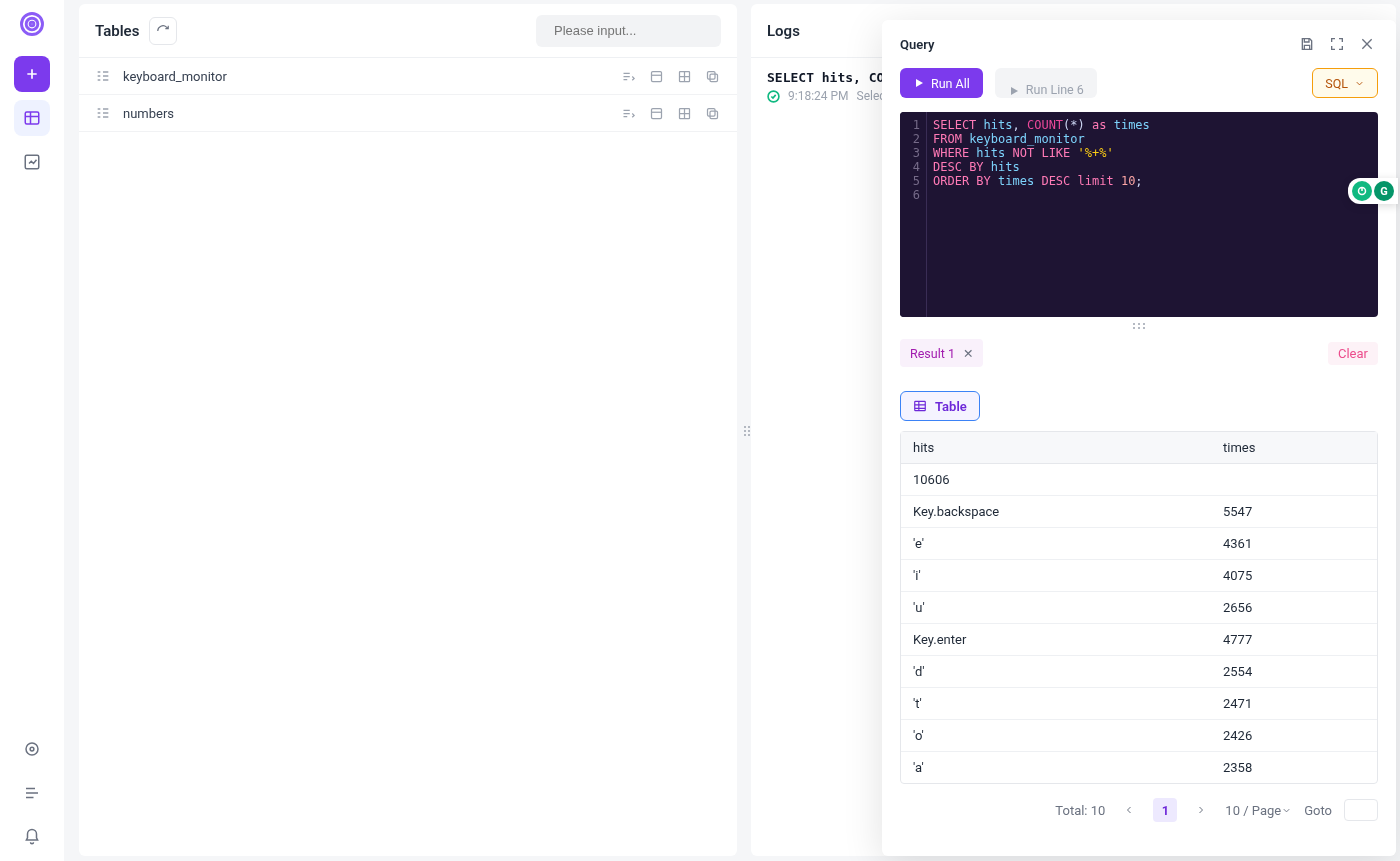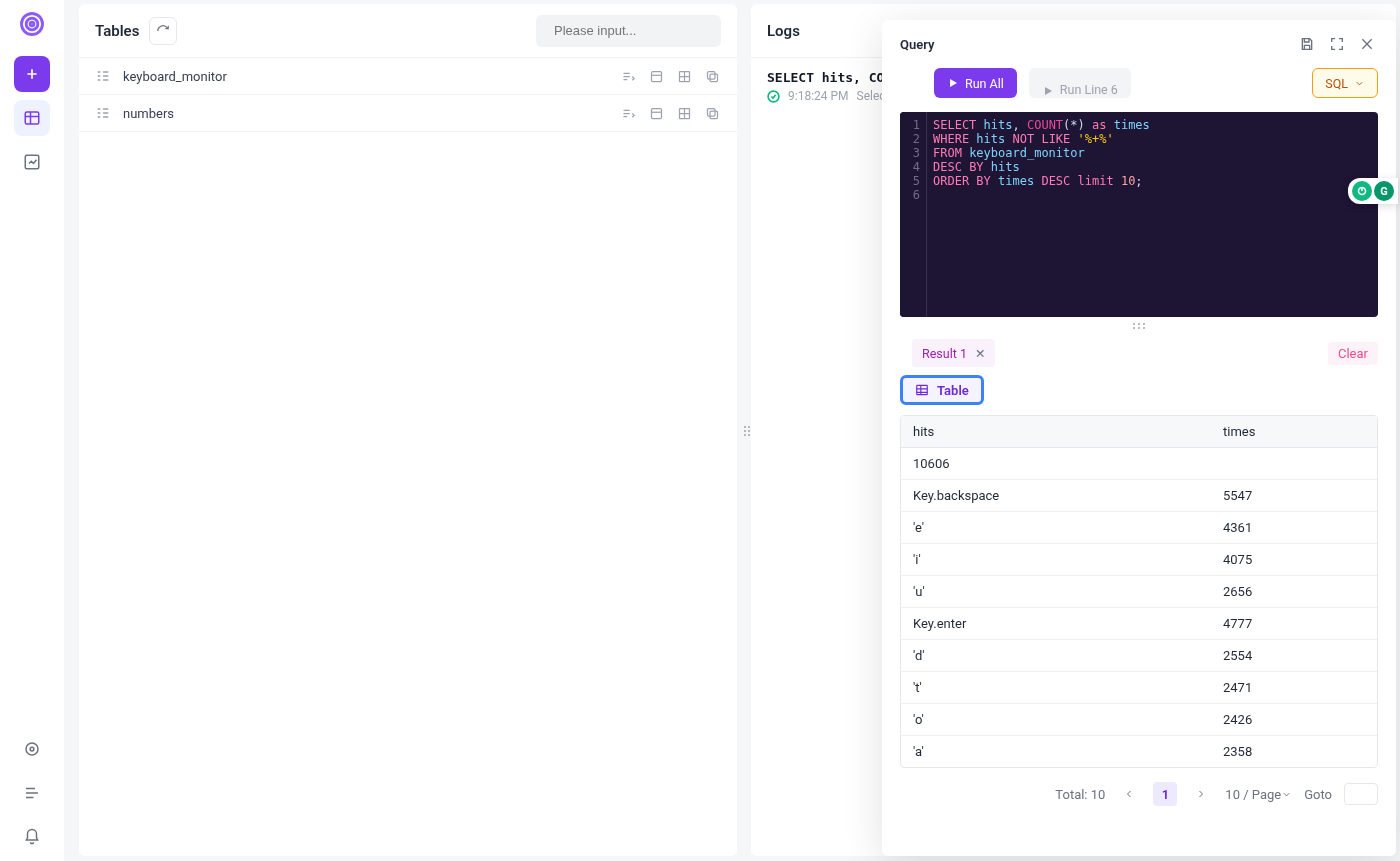--- a/index.html
+++ b/index.html
@@ -108,21 +108,20 @@
   .q-header {
     height:48px; display:flex; align-items:center; padding:0 18px;
     font-weight:600; font-size:13px;
   }
   .q-header .spacer{flex:1;}
   .q-header .hact { width:22px;height:22px;display:flex;align-items:center;justify-content:center;color:#6b7280;cursor:pointer;margin-left:8px; }
 
   .q-toolbar {
     display:flex; align-items:center; gap:12px;
     padding: 0 18px 14px 18px;
-    margin-left: 34px;
   }
   .btn {
     height:30px; border-radius:6px; padding:0 12px;
     display:flex;align-items:center;gap:6px;
     font-size:12.5px; cursor:pointer; border:1px solid transparent;
   }
   .btn.primary { background:#7c3aed; color:#fff; }
   .btn.muted { background:#f3f4f6; color:#9ca3af;align-items:flex-end; }
   .btn.sel { margin-left:auto; background:#fffbeb; border:1px solid #f59e0b; color:#b45309; }
 
@@ -145,30 +144,30 @@
   .code .ln{line-height:14px; white-space:pre;}
   .code .ln.hl{background:rgba(255,255,255,0.05);} 
   .kw{color:#ff7ab6;} .id{color:#7dd3fc;} .fn{color:#ec4899;} .op{color:#cdd6f4;} .str{color:#facc15;} .num{color:#fca5a5;}
 
   .resize-grip {
     height:14px; display:flex;align-items:center;justify-content:center;
     color:#9ca3af; margin-top:2px;
   }
 
   .chips {
-    display:flex; align-items:center; padding: 6px 18px 0 18px; gap:8px;margin-left:12px;
+    display:flex; align-items:center; padding: 6px 18px 0 18px; gap:8px;
   }
   .chip { background:#f9f1fb; color:#a21caf; border-radius:4px; height:28px; padding:0 10px; display:flex;align-items:center;gap:8px;font-size:12.5px; }
   .chip .x{color:#6b7280;cursor:pointer;}
   .clear-link{margin-left:auto;color:#ec4c8c;font-size:13px;cursor:pointer; background:#fdf2f7; padding:4px 10px; border-radius:4px;}
 
   .view-chip {
-    margin:8px 18px 10px 18px;
+    margin:24px 18px 10px 18px;
     display:inline-flex; align-items:center; gap:8px;
-    border:3px solid #3b82f6; color:#6d28d9; background:#f5f3ff;
+    border:1px solid #3b82f6; color:#6d28d9; background:#f5f3ff;
     height:30px;padding:0 12px;border-radius:6px;font-size:13px;font-weight:600;
   }
 
   .result-table {
     margin:0 18px; border:1px solid #e5e7eb; border-radius:4px;
     font-size:13px;
   }
   .rt-head{display:flex;background:#f7f8fa;border-bottom:1px solid #e5e7eb;}
   .rt-row{display:flex;border-bottom:1px solid #eef0f3;}
   .rt-row:last-child{border-bottom:none;}
@@ -409,22 +408,22 @@
     <div class="gutter" id="gutter">
         <div>1</div>
         <div>2</div>
         <div>3</div>
         <div>4</div>
         <div>5</div>
         <div>6</div>
       </div>
     <div class="code" id="code">
         <div class="ln"><span class="kw">SELECT</span><span class="op"> </span><span class="id">hits</span><span class="op">, </span><span class="fn">COUNT</span><span class="op">(</span><span class="op">*</span><span class="op">) </span><span class="kw">as</span><span class="op"> </span><span class="id">times</span></div>
+        <div class="ln"><span class="kw">FROM</span><span class="op"> </span><span class="id">keyboard_monitor</span></div>
         <div class="ln"><span class="kw">WHERE</span><span class="op"> </span><span class="id">hits</span><span class="op"> </span><span class="kw">NOT</span><span class="op"> </span><span class="kw">LIKE</span><span class="op"> </span><span class="str">'%+%'</span></div>
-        <div class="ln"><span class="kw">FROM</span><span class="op"> </span><span class="id">keyboard_monitor</span></div>
         <div class="ln"><span class="kw">DESC</span><span class="op"> </span><span class="kw">BY</span><span class="op"> </span><span class="id">hits</span></div>
         <div class="ln"><span class="kw">ORDER</span><span class="op"> </span><span class="kw">BY</span><span class="op"> </span><span class="id">times</span><span class="op"> </span><span class="kw">DESC</span><span class="op"> </span><span class="kw">limit</span><span class="op"> </span><span class="num">10</span><span class="op">;</span></div>
         <div class="ln hl"></div>
       </div>
   </div>
   <div class="resize-grip">
     <svg width="16" height="8" viewBox="0 0 16 8" fill="currentColor">
         <circle cx="3" cy="2" r="1"></circle>
         <circle cx="8" cy="2" r="1"></circle>
         <circle cx="13" cy="2" r="1"></circle>

